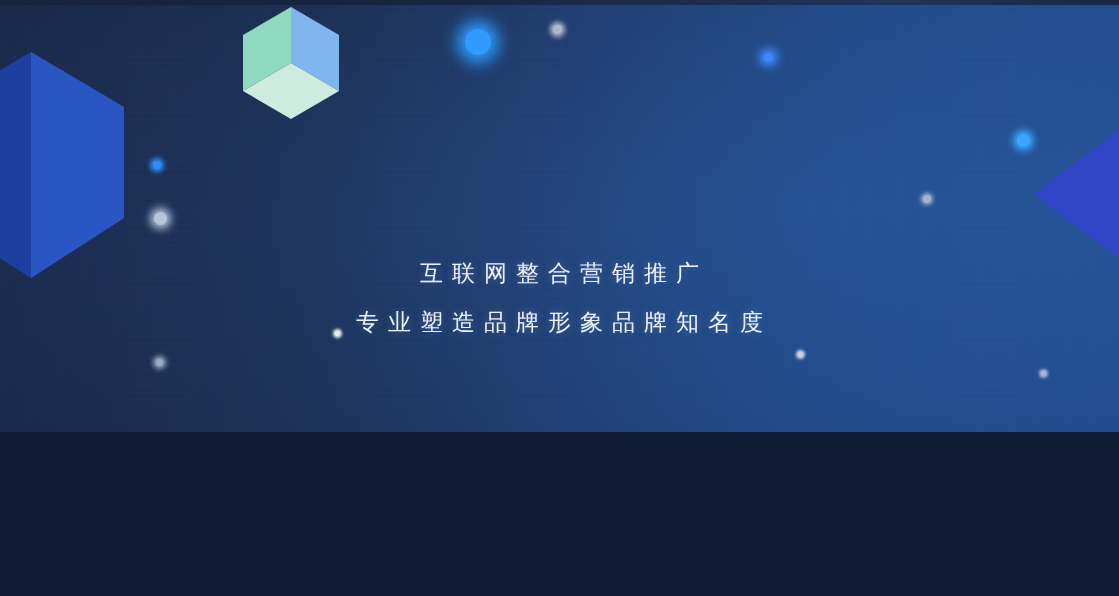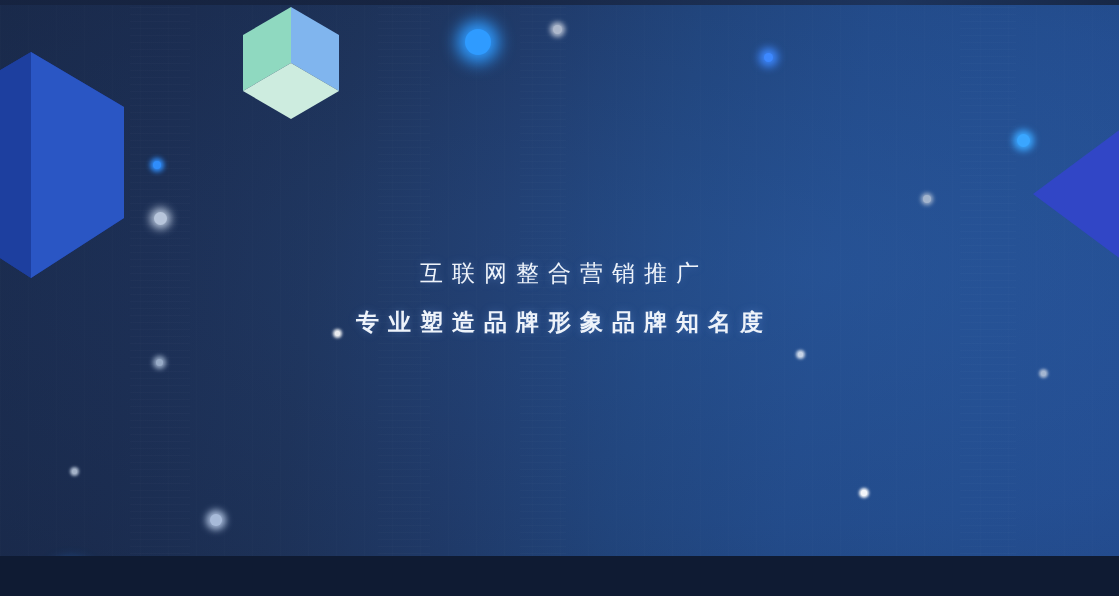--- a/index.html
+++ b/index.html
@@ -8,21 +8,21 @@
     padding: 0;
     background: #0f1b33;
   }
   body {
     font-family: "Liberation Sans", "DejaVu Sans", sans-serif;
   }
 
   #banner {
     position: relative;
     width: 1119px;
-    height: 556px;
+    height: 432px;
     overflow: hidden;
     background: #4c1d95;
   }
 
   
   .bg-base {
     position: absolute;
     inset: 0;
     background: linear-gradient(100deg,
         #1b2b4c 0%,
@@ -133,21 +133,21 @@
        0 0 16px rgba(140,185,250,0.35),
        0 2px 10px rgba(8,18,40,0.45);
     margin-bottom: 26px;
   }
   .tagline-bottom {
     font-size: 23px;
     line-height: 1;
     color: #eef3fa;
     letter-spacing: 9px;
     text-indent: 9px;
-    font-weight: 700;
+    font-weight: 400;
     text-shadow: 0 0 8px rgba(120,170,245,0.35);
   }
 </style>
 </head>
 <body>
 
 <div id="banner">
 
   <div class="bg-base"></div>
   <div class="bg-vign"></div>

